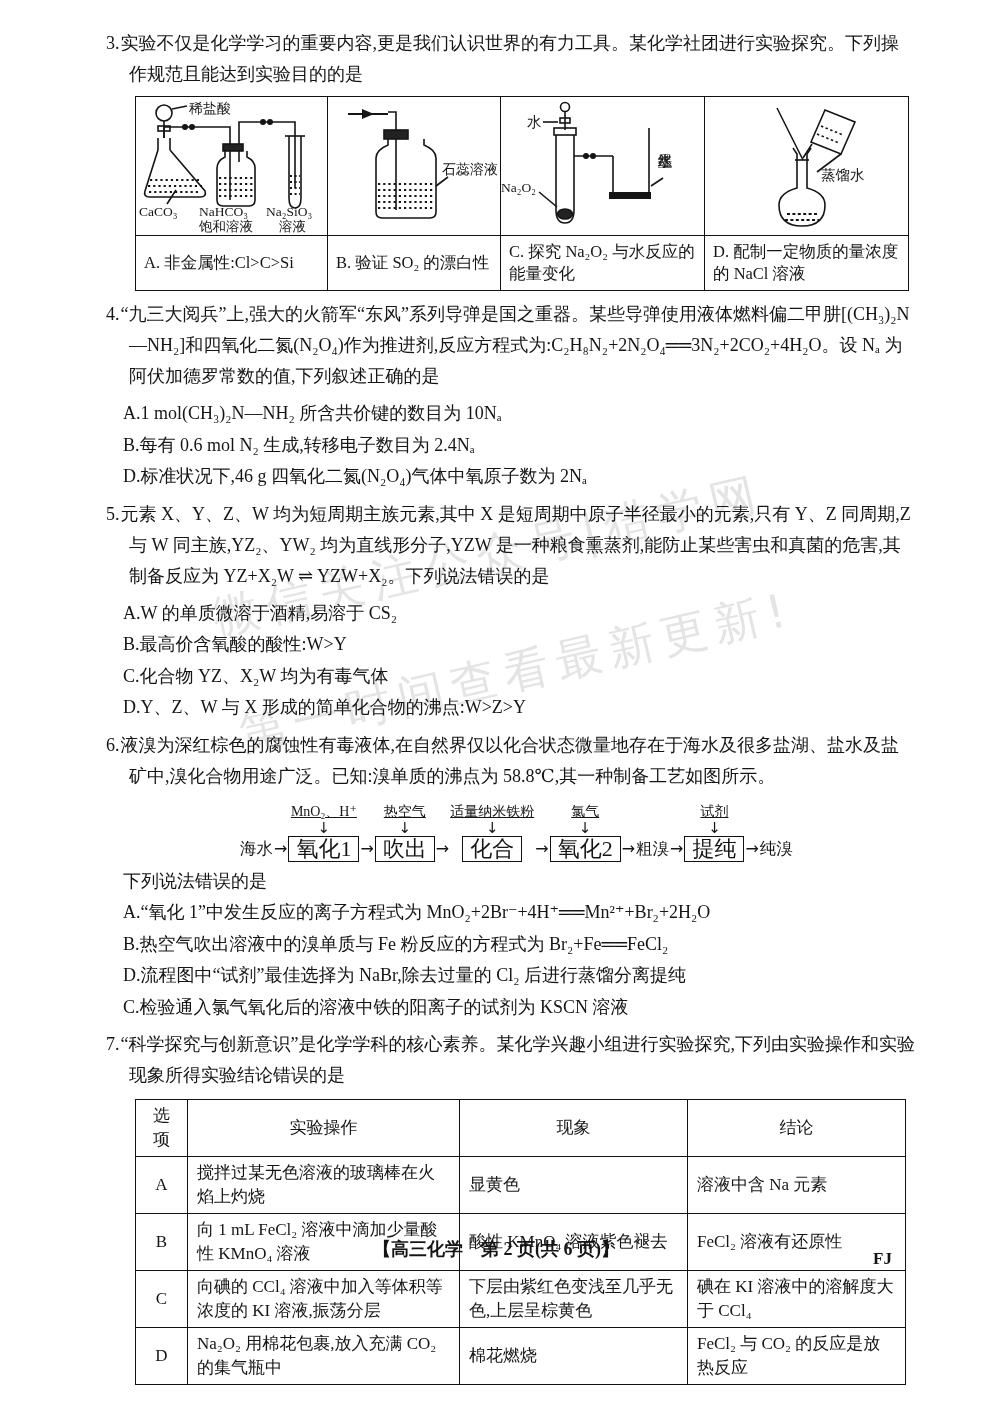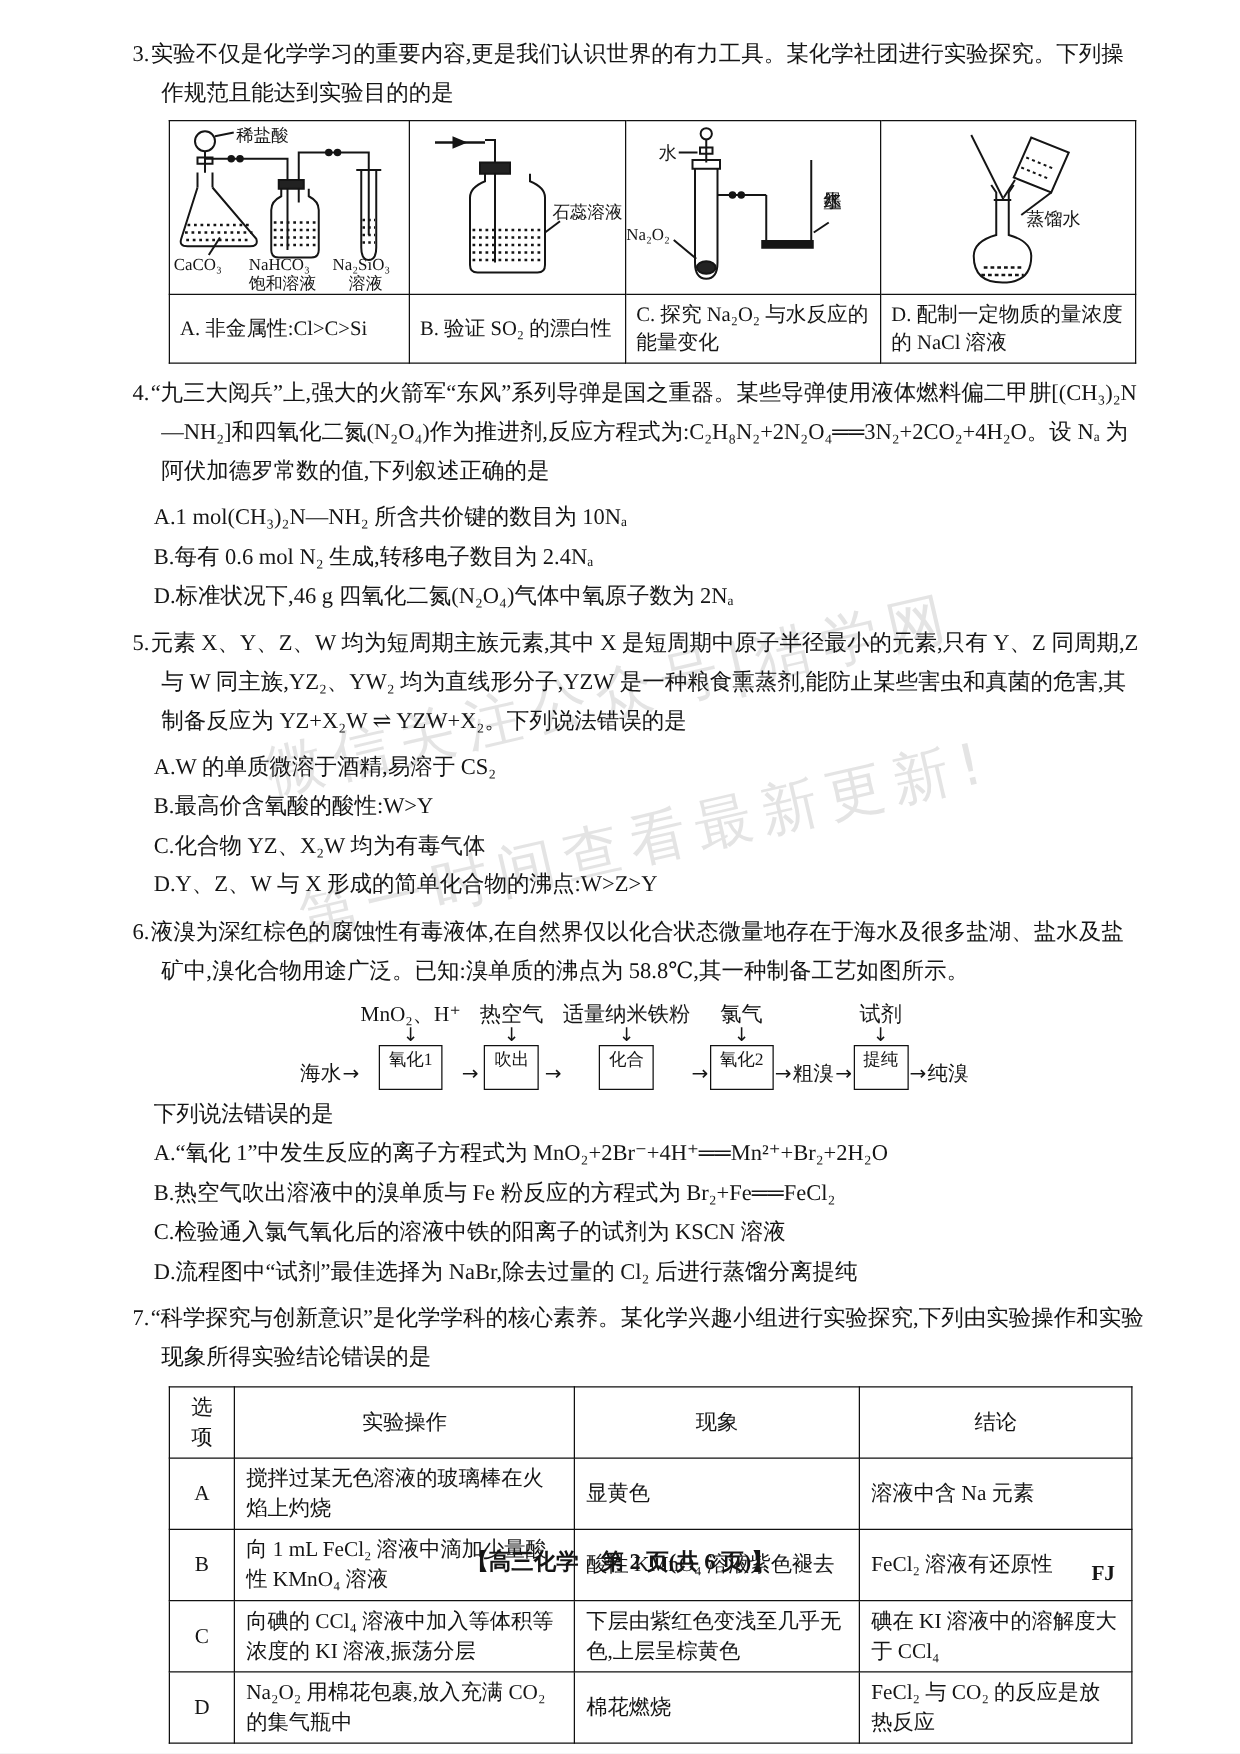--- a/index.html
+++ b/index.html
@@ -15,23 +15,23 @@
   .qnum{padding-right:1px;}
   
   table.t1{border-collapse:collapse;margin:6px 0 8px 35px;table-layout:fixed;padding-left:44px;}
   table.t1 td{border:1.5px solid #111;vertical-align:middle;padding:0;}
   table.t1 td.cap{font-size:16.5px;line-height:22px;padding:5px 8px;}
   .appwrap{height:138px;display:flex;align-items:center;justify-content:center;}
   svg text{font-family:"Liberation Serif","DejaVu Serif","DejaVu Sans",serif;fill:#151515;}
   
   .flowchart{display:flex;align-items:flex-end;margin:10px 0 4px 140px;}
   .fc-col{display:flex;flex-direction:column;align-items:center;}
-  .fc-top{font-size:17px;line-height:19px;white-space:nowrap;}
+  .fc-top{font-size:14px;line-height:19px;white-space:nowrap;text-decoration:underline;}
   .fc-down{font-size:15px;line-height:15px;font-family:"DejaVu Sans",sans-serif;}
-  .fc-box{border:1.5px solid #111;padding:1px 7px 12px 7px;font-size:14px;line-height:21px;white-space:nowrap;}
+  .fc-box{border:1.5px solid #111;padding:1px 7px 2px 7px;font-size:22px;line-height:21px;white-space:nowrap;}
   .fc-text{font-size:16.5px;line-height:21px;white-space:nowrap;margin-bottom:3px;}
   .fc-arrow{font-size:16px;margin:0 1px 4px 1px;font-family:"DejaVu Sans",sans-serif;}
   
   table.t2{border-collapse:collapse;margin:8px 0 10px 35px;table-layout:fixed;font-size:17px;}
   table.t2 td,table.t2 th{border:1.5px solid #111;padding:4px 9px;line-height:24px;font-weight:normal;vertical-align:middle;text-align:left;}
   table.t2 th{text-align:center;}
   table.t2 td.sel{text-align:center;}
   
   .footer{position:absolute;left:0;right:0;top:1237px;text-align:center;font-size:18px;font-weight:bold;}
   .footer .fj{position:absolute;right:100px;top:12px;font-size:17px;}
@@ -252,22 +252,22 @@
         </div>
         <span class="fc-arrow">→</span>
         <div class="fc-col">
           <span class="fc-text">纯溴</span>
         </div>
       </div>
 
       <p class="opt">下列说法错误的是</p>
       <p class="opt">A.“氧化 1”中发生反应的离子方程式为 MnO₂+2Br⁻+4H⁺══Mn²⁺+Br₂+2H₂O</p>
       <p class="opt">B.热空气吹出溶液中的溴单质与 Fe 粉反应的方程式为 Br₂+Fe══FeCl₂</p>
+      <p class="opt">D.流程图中“试剂”最佳选择为 NaBr,除去过量的 Cl₂ 后进行蒸馏分离提纯</p>
       <p class="opt">C.检验通入氯气氧化后的溶液中铁的阳离子的试剂为 KSCN 溶液</p>
-      <p class="opt">D.流程图中“试剂”最佳选择为 NaBr,除去过量的 Cl₂ 后进行蒸馏分离提纯</p>
     </div>
 
     <div class="q">
       <p class="stem"><span class="qnum">7.</span><span>“科学探究与创新意识”是化学学科的核心素养。某化学兴趣小组进行实验探究,下列由实验操作和实验现象所得实验结论错误的是</span></p>
 
       <table class="t2">
         <colgroup>
             <col style="width:52px">
             <col style="width:272px">
             <col style="width:228px">

